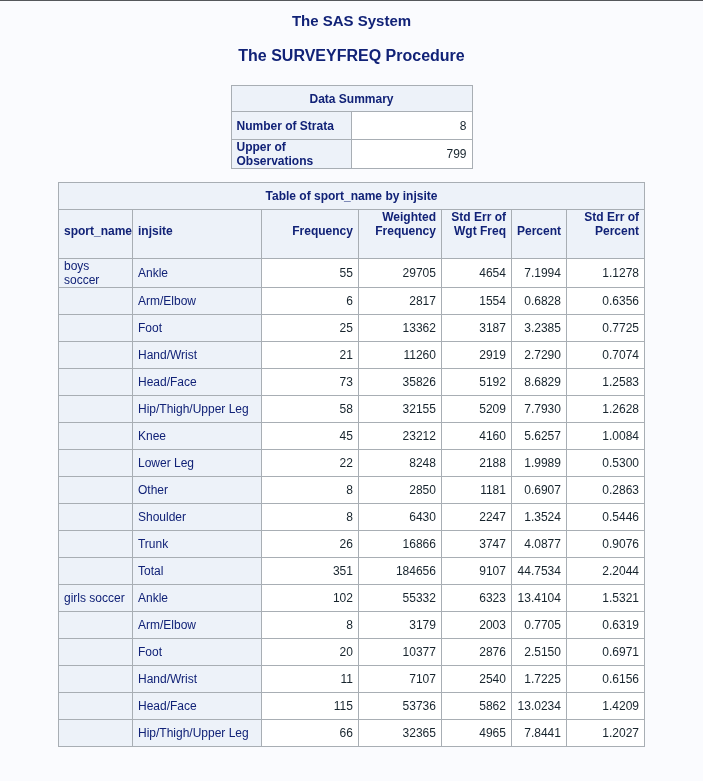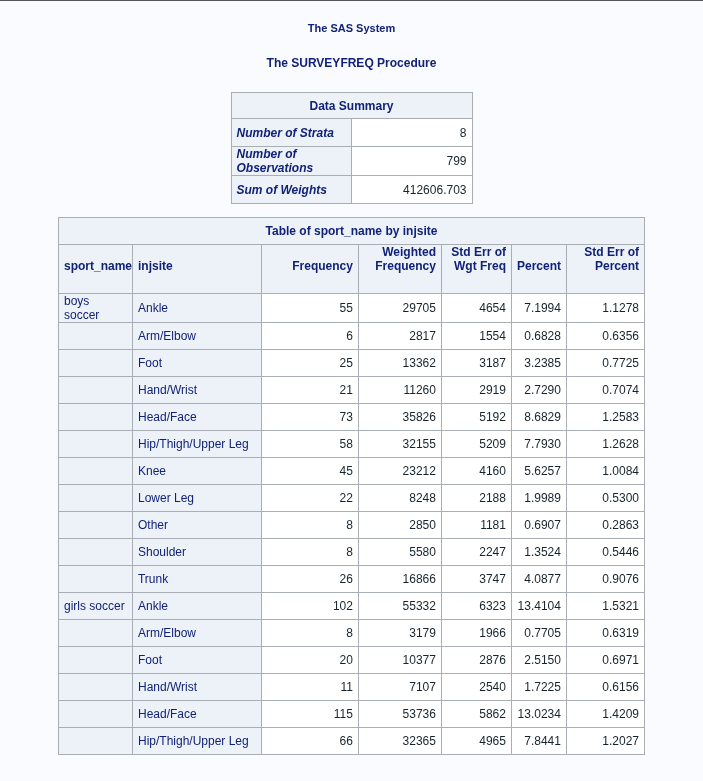--- a/index.html
+++ b/index.html
@@ -12,50 +12,50 @@
   *{box-sizing:border-box;}
   html,body{margin:0;padding:0;}
   body{
     width:703px;height:781px;overflow:hidden;
     background:var(--page-bg);
     font-family:"Liberation Sans","DejaVu Sans",sans-serif;
     color:var(--data-text);
   }
   .topline{height:1px;background:#54575B;width:100%;}
   .sys-title{
-    margin:8px;padding-top:11px;
+    margin:1px;padding-top:11px;
     text-align:center;
-    font-size:11px;line-height:16px;font-weight:bold;
+    font-size:15px;line-height:16px;font-weight:bold;
     color:var(--navy);
   }
   .proc-title{
     margin:20px 0 0 0;
     text-align:center;
-    font-size:12px;line-height:14px;font-weight:bold;
+    font-size:16px;line-height:14px;font-weight:bold;
     color:var(--navy);
   }
   table{
     border-collapse:collapse;
     margin:0 auto;
     font-size:12px;
   }
   td,th{
     border:1px solid var(--border);
     padding:0 5px;
     white-space:pre-line;
   }
   
   .summary-table{margin-top:22px;table-layout:fixed;width:242px;}
   .summary-table .t-title{
     height:26px;text-align:center;vertical-align:middle;
     background:var(--header-bg);color:var(--navy);font-weight:bold;
   }
   .summary-table .lbl{
     width:164px;height:28px;text-align:left;vertical-align:middle;
-    background:var(--header-bg);color:var(--navy);font-weight:bold;font-style:italic;
+    background:var(--header-bg);color:var(--navy);font-weight:bold;
   }
   .summary-table .val{
     width:78px;text-align:right;vertical-align:middle;
     background:#FFFFFF;color:var(--data-text);
   }
   
   .crosstab{margin-top:13px;table-layout:fixed;width:586px;}
   .crosstab .t-title{
     height:27px;text-align:center;vertical-align:middle;
     background:var(--header-bg);color:var(--navy);font-weight:bold;margin-left:43px;
@@ -83,26 +83,22 @@
 <table class="summary-table">
   <tbody>
     <tr>
       <td class="t-title" colspan="2">Data Summary</td>
     </tr>
     <tr>
       <td class="lbl">Number of Strata</td>
       <td class="val">8</td>
     </tr>
     <tr>
-      <td class="lbl">Number of Observations</td>
+      <td class="lbl">Upper of Observations</td>
       <td class="val">799</td>
-    </tr>
-    <tr>
-      <td class="lbl">Sum of Weights</td>
-      <td class="val">412606.703</td>
     </tr>
   </tbody>
 </table>
 
 <table class="crosstab">
   <colgroup>
     <col style="width:74px">
       <col style="width:129px">
       <col style="width:97px">
     <col style="width:83px">
@@ -204,49 +200,58 @@
         <td class="num">8</td>
         <td class="num">2850</td>
         <td class="num">1181</td>
         <td class="num">0.6907</td>
         <td class="num">0.2863</td>
       </tr>
       <tr>
         <td class="stub"></td>
         <td class="stub">Shoulder</td>
         <td class="num">8</td>
-        <td class="num">5580</td>
+        <td class="num">6430</td>
         <td class="num">2247</td>
         <td class="num">1.3524</td>
         <td class="num">0.5446</td>
       </tr>
       <tr>
         <td class="stub"></td>
         <td class="stub">Trunk</td>
         <td class="num">26</td>
         <td class="num">16866</td>
         <td class="num">3747</td>
         <td class="num">4.0877</td>
         <td class="num">0.9076</td>
+      </tr>
+      <tr>
+        <td class="stub"></td>
+        <td class="stub">Total</td>
+        <td class="num">351</td>
+        <td class="num">184656</td>
+        <td class="num">9107</td>
+        <td class="num">44.7534</td>
+        <td class="num">2.2044</td>
       </tr>
       <tr>
         <td class="stub">girls soccer</td>
         <td class="stub">Ankle</td>
         <td class="num">102</td>
         <td class="num">55332</td>
         <td class="num">6323</td>
         <td class="num">13.4104</td>
         <td class="num">1.5321</td>
       </tr>
       <tr>
         <td class="stub"></td>
         <td class="stub">Arm/Elbow</td>
         <td class="num">8</td>
         <td class="num">3179</td>
-        <td class="num">1966</td>
+        <td class="num">2003</td>
         <td class="num">0.7705</td>
         <td class="num">0.6319</td>
       </tr>
       <tr>
         <td class="stub"></td>
         <td class="stub">Foot</td>
         <td class="num">20</td>
         <td class="num">10377</td>
         <td class="num">2876</td>
         <td class="num">2.5150</td>

